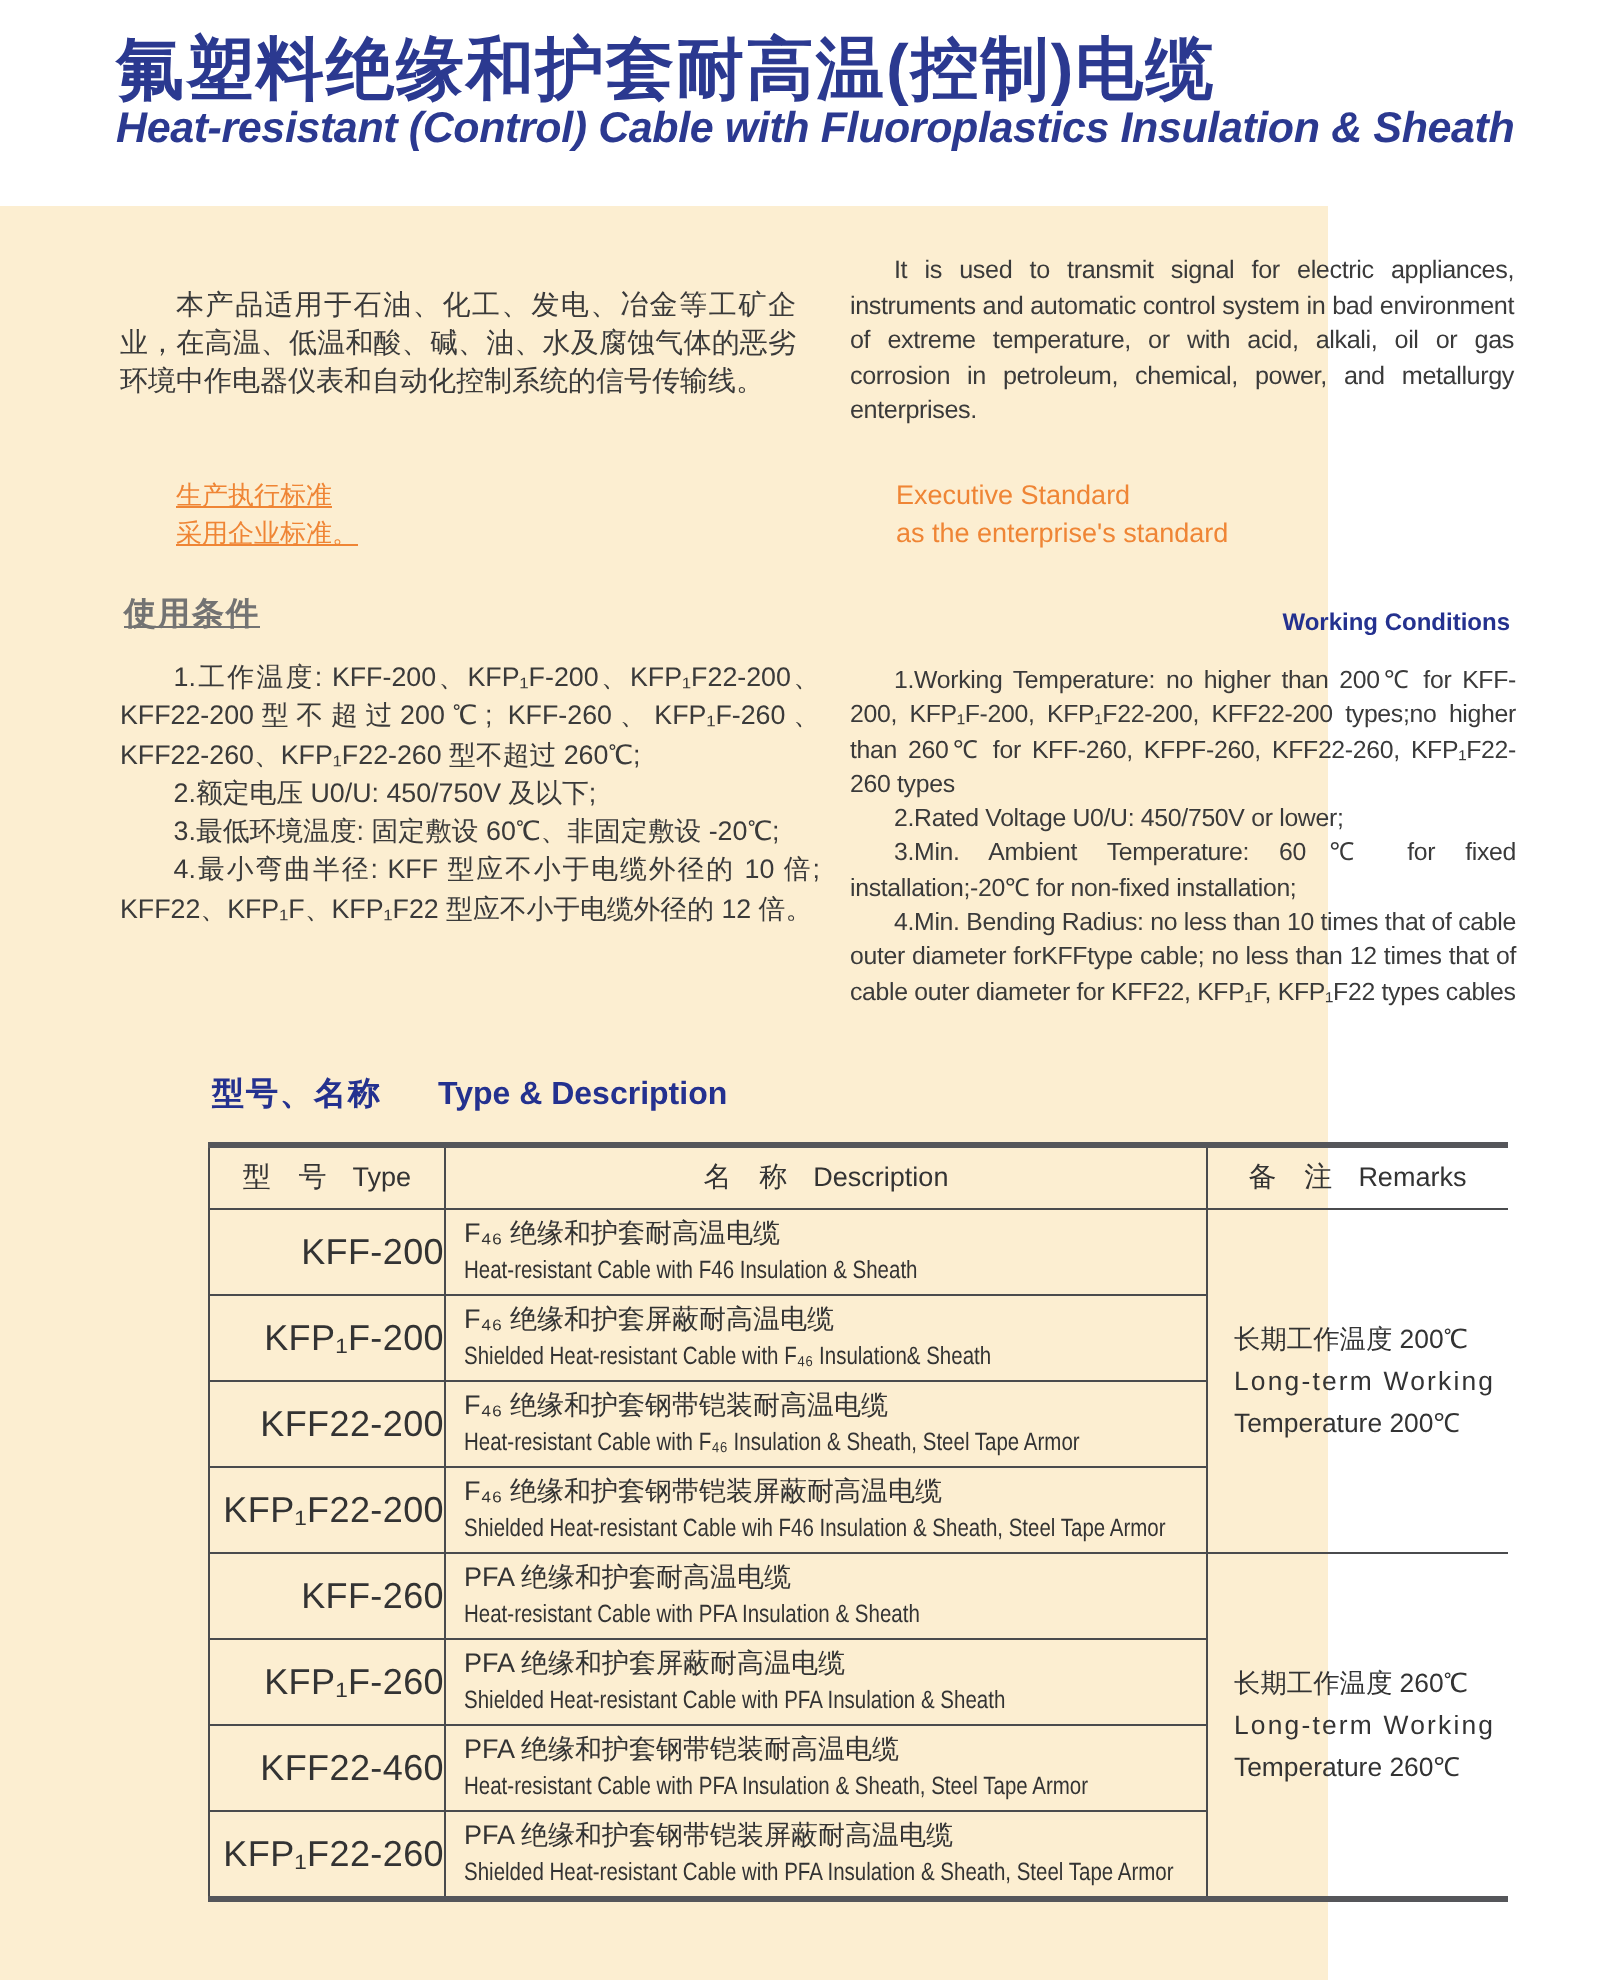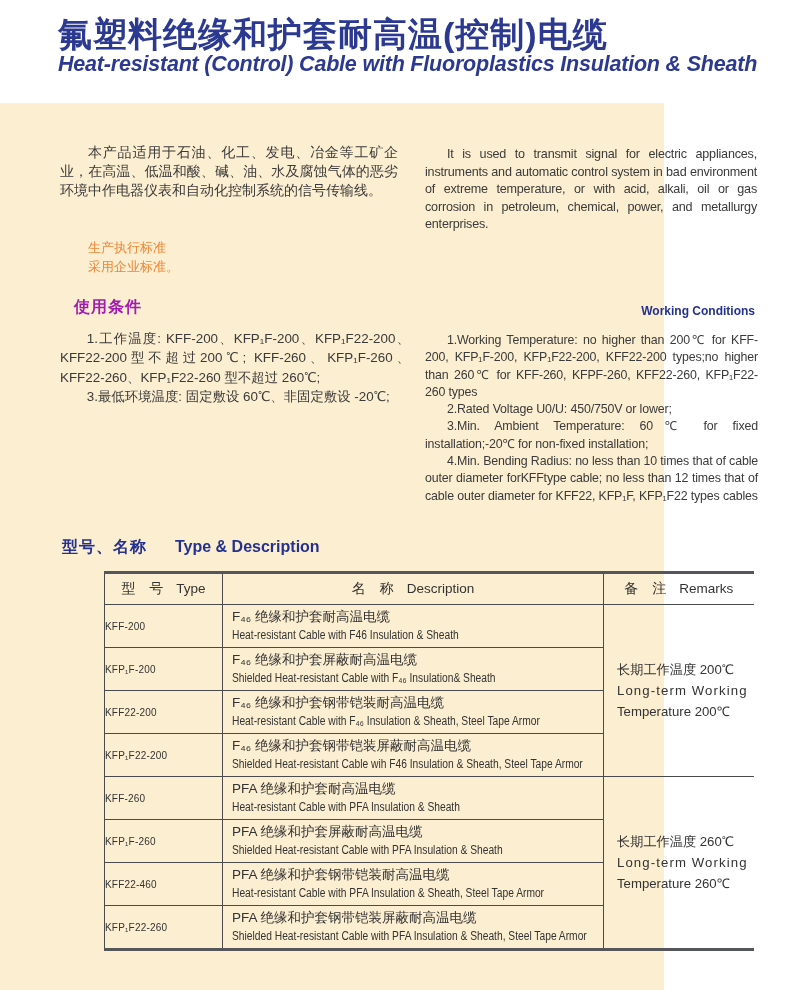--- a/index.html
+++ b/index.html
@@ -8,50 +8,50 @@
 
   
   .header { position:absolute; top:0; left:0; width:800px; height:103px; background:#ffffff; }
   .title-cn { position:absolute; left:58px; top:12px; font-size:34px; font-weight:bold; letter-spacing:1px; color:#2b3990; font-family:"Liberation Sans", sans-serif;text-align:center; }
   .title-en { position:absolute; left:58px; top:52px; font-size:21.5px; font-weight:bold; font-style:italic; letter-spacing:-0.2px; color:#2b3990; }
 
   
   .content { position:absolute; top:103px; left:0; width:664px; height:887px; background:#fceed1; }
 
   .intro-cn { position:absolute; left:60px; top:40px; width:338px; font-size:14px; line-height:19px; color:#3a3a3a; text-align:justify; text-indent:2em; }
-  .intro-en { position:absolute; left:425px; top:43px; width:332px; font-size:12.6px; line-height:17.5px; color:#3a3a3a; text-align:justify; text-indent:22px; letter-spacing:-0.2px; }
+  .intro-en { position:absolute; left:425px; top:24px; width:332px; font-size:12.6px; line-height:17.5px; color:#3a3a3a; text-align:justify; text-indent:22px; letter-spacing:-0.2px; }
 
   .std { position:absolute; color:#ef8535; font-size:13px; line-height:18.5px; }
-  .std-cn { left:88px; top:136px; }
+  .std-cn { left:88px; top:136px;text-decoration:underline; }
   .std-en { left:448px; top:136px; font-size:13.5px; }
 
-  .cond-heading-cn { position:absolute; left:74px; top:194px; font-size:16px; font-weight:bold; color:#a21caf; letter-spacing:1px; }
+  .cond-heading-cn { position:absolute; left:62px; top:194px; font-size:16px; font-weight:bold; color:#737373; letter-spacing:1px;text-decoration:underline; }
   .cond-heading-en { position:absolute; left:425px; top:201px; width:330px; text-align:right; font-size:12px; font-weight:bold; color:#24318f; }
 
   .cond-list-cn { position:absolute; left:60px; top:226px; width:350px; font-size:13.4px; line-height:19.3px; color:#3a3a3a; text-align:justify; }
   .cond-list-cn p { text-indent:2em; }
   .cond-list-en { position:absolute; left:425px; top:229px; width:333px; font-size:12.4px; line-height:17.3px; color:#3a3a3a; text-align:justify; letter-spacing:-0.15px; }
   .cond-list-en p { text-indent:22px; }
 
   .type-heading { position:absolute; left:62px; top:434px; font-size:16px; font-weight:bold; color:#24318f; }
-  .type-heading .th-cn { letter-spacing:1px; margin-right:28px; }
+  .type-heading .th-cn { letter-spacing:1px; margin-right:28px;margin-left:44px; }
 
   
   .type-table { position:absolute; left:104px; top:468px; width:649px; border-collapse:collapse; table-layout:fixed; color:#333333;
     border-top:3px solid #55565a; border-bottom:3px solid #55565a; }
   .type-table col.c1 { width:118px; }
   .type-table col.c2 { width:381px; }
   .type-table col.c3 { width:150px; }
   .type-table th, .type-table td { border:1.5px solid #4a4b4d; }
   .type-table th:last-child, .type-table td.remarks-cell { border-right:none; }
   .type-table th { height:32px; font-weight:normal; font-size:14px; text-align:center; vertical-align:middle; }
   .type-table th .hd-cn { letter-spacing:5px; margin-right:8px; }
   .type-table th .hd-en { font-size:13.5px; letter-spacing:0; }
   .type-table td { height:39px; vertical-align:middle; }
-  .type-cell { text-align:left; font-size:10px; letter-spacing:0.2px; }
+  .type-cell { text-align:right; font-size:18px; letter-spacing:0.2px; }
   .desc-cell { padding:3px 6px 3px 9px; }
   .desc-cn { font-size:13.5px; line-height:18px; white-space:nowrap; }
   .desc-en { font-size:12.5px; line-height:18px; white-space:nowrap; transform:scaleX(0.82); transform-origin:left center; }
   .remarks-cell { padding-left:13px; font-size:13.2px; line-height:21px; vertical-align:middle; }
   .remarks-en1 { letter-spacing:1.1px; }
 </style>
 </head>
 <body>
 
 <div class="page">
@@ -63,27 +63,33 @@
 
   <div class="content">
 
     <p class="intro-cn">本产品适用于石油、化工、发电、冶金等工矿企业，在高温、低温和酸、碱、油、水及腐蚀气体的恶劣环境中作电器仪表和自动化控制系统的信号传输线。</p>
     <p class="intro-en">It is used to transmit signal for electric appliances, instruments and automatic control system in bad environment of extreme temperature, or with acid, alkali, oil or gas corrosion in petroleum, chemical, power, and metallurgy enterprises.</p>
 
     <div class="std std-cn">
       <div>生产执行标准</div>
       <div>采用企业标准。</div>
     </div>
+    <div class="std std-en">
+      <div>Executive Standard</div>
+      <div>as the enterprise's standard</div>
+    </div>
 
     <div class="cond-heading-cn">使用条件</div>
     <div class="cond-heading-en">Working Conditions</div>
 
     <div class="cond-list-cn">
       <p>1.工作温度:  KFF-200、KFP₁F-200、KFP₁F22-200、KFF22-200型不超过200℃; KFF-260、KFP₁F-260、KFF22-260、KFP₁F22-260 型不超过 260℃;</p>
+      <p>2.额定电压 U0/U:  450/750V 及以下;</p>
       <p>3.最低环境温度: 固定敷设 60℃、非固定敷设 -20℃;</p>
+      <p>4.最小弯曲半径: KFF 型应不小于电缆外径的 10 倍; KFF22、KFP₁F、KFP₁F22 型应不小于电缆外径的 12 倍。</p>
     </div>
 
     <div class="cond-list-en">
       <p>1.Working Temperature:  no higher than 200℃ for KFF-200, KFP₁F-200, KFP₁F22-200, KFF22-200 types;no higher than 260℃ for KFF-260,  KFPF-260, KFF22-260, KFP₁F22-260 types</p>
       <p>2.Rated Voltage U0/U:  450/750V or lower;</p>
       <p>3.Min. Ambient Temperature: 60℃ for fixed installation;-20℃ for non-fixed installation;</p>
       <p>4.Min. Bending Radius: no less than 10 times that of cable outer diameter forKFFtype cable; no less than 12 times that of cable outer diameter for KFF22, KFP₁F, KFP₁F22 types cables</p>
     </div>
 
     <div class="type-heading">

